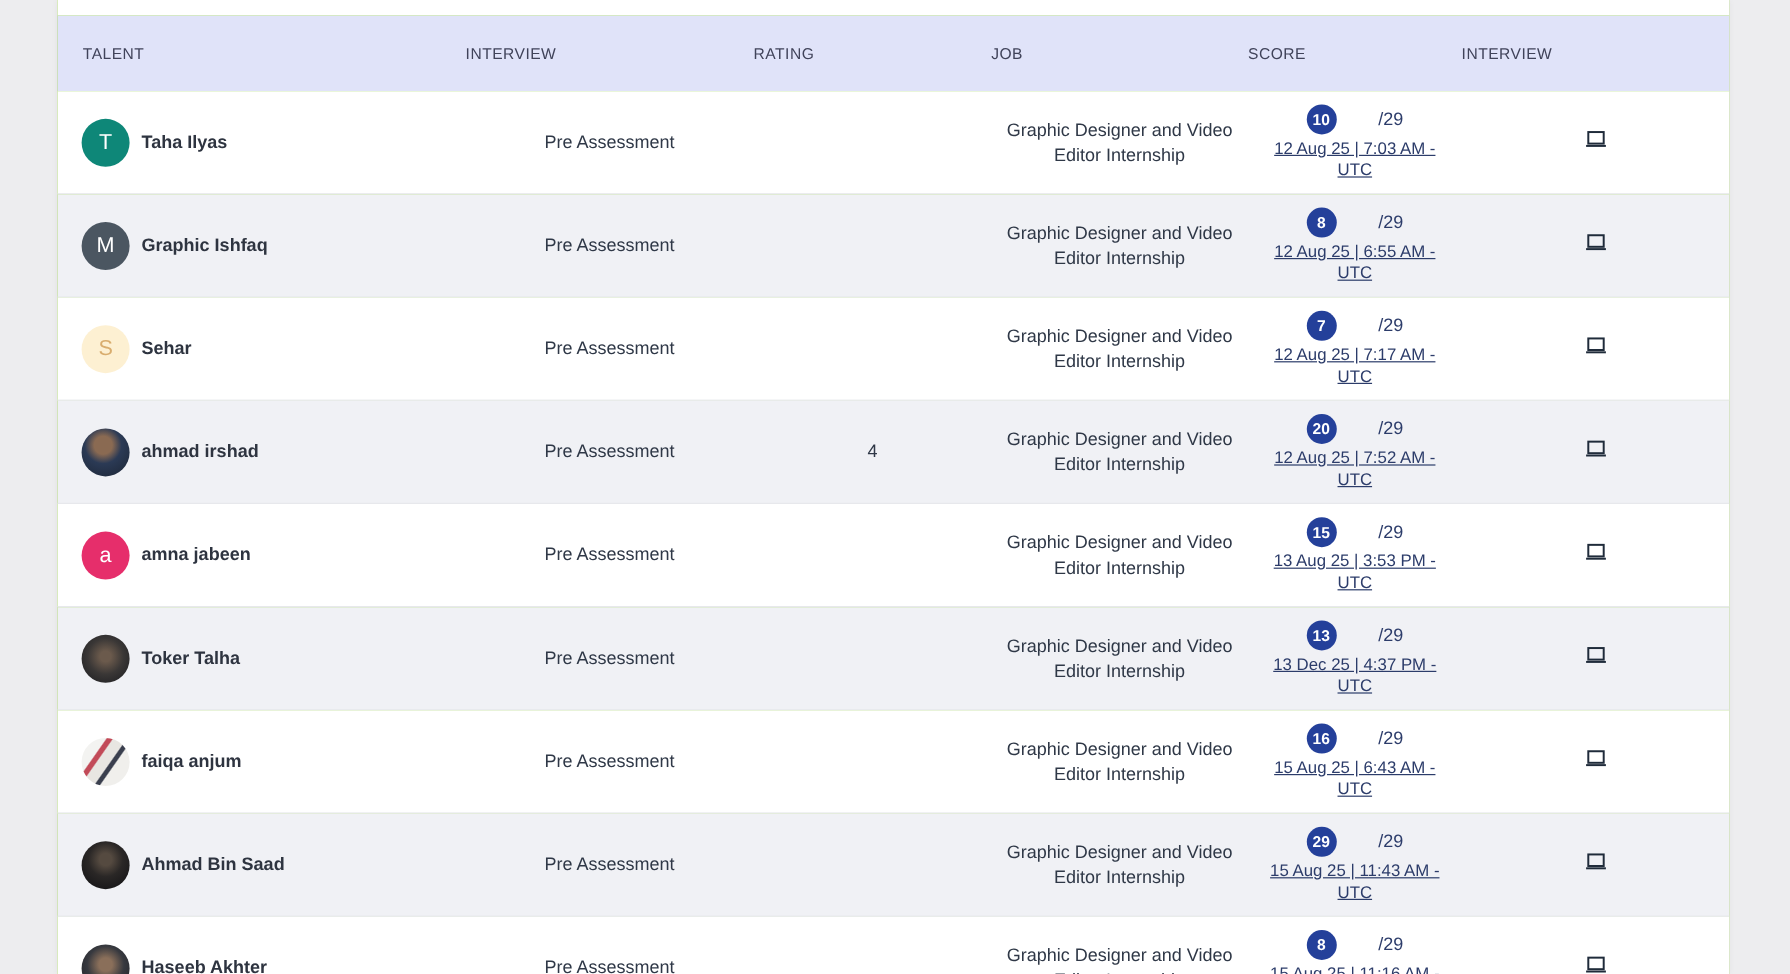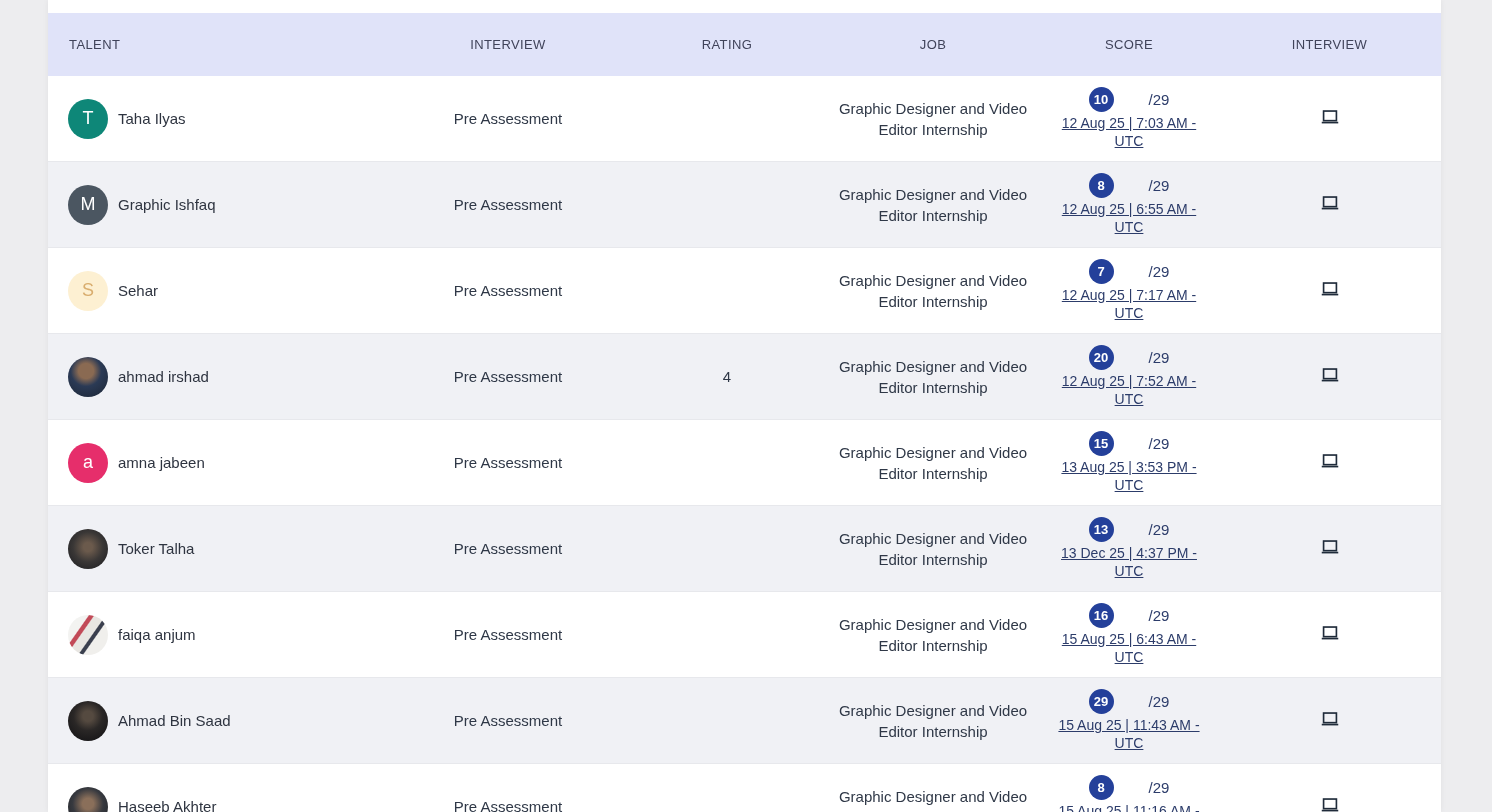--- a/index.html
+++ b/index.html
@@ -23,21 +23,21 @@
     align-items: center;
   }
   .thead {
     height: 63px;
     background: #e0e3f9;
   }
   .th {
     font-size: 13px;
     color: #40435a;
     letter-spacing: 0.4px;
-    text-align: center;
+    text-align: left;
   }
   .th:first-child { text-align: left; padding-left: 21px; }
   .trow {
     height: 86px;
     background: #ffffff;
     border-bottom: 1px solid #e7e8ec;
   }
   .trow.alt { background: #f0f1f5; }
   .cell { text-align: center; }
   .cell-talent {
@@ -49,20 +49,21 @@
     border-radius: 50%;
     flex: 0 0 40px;
     display: flex; align-items: center; justify-content: center;
     font-size: 18px;
     overflow: hidden;
   }
   .talent-name {
     margin-left: 10px;
     font-size: 15px;
     color: #2e3440;
+    font-weight: bold;
   }
   .interview-text, .rating-text, .job-text {
     font-size: 15px;
     color: #2f3847;
   }
   .job-text { line-height: 21px; padding: 0 8px; }
   .score-cell { color: #2c3c6a; }
   .score-line1 {
     display: flex; align-items: center; justify-content: center;
     font-size: 15px;

